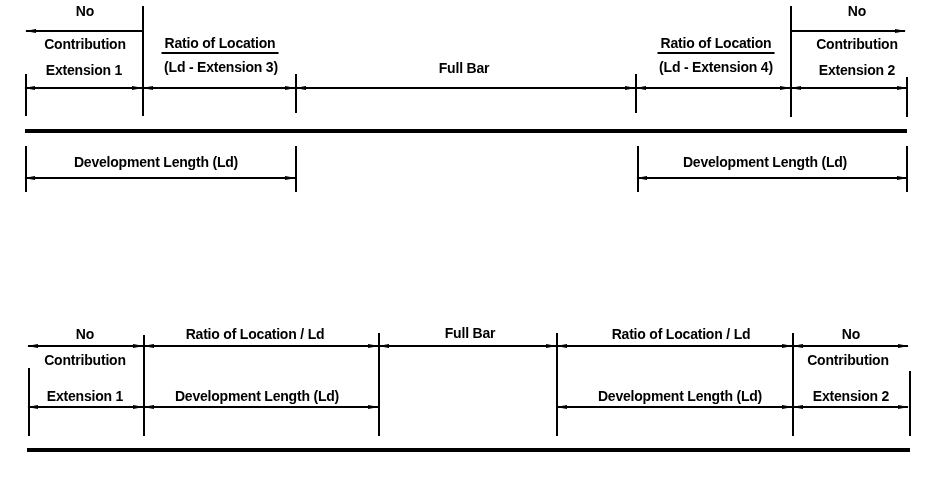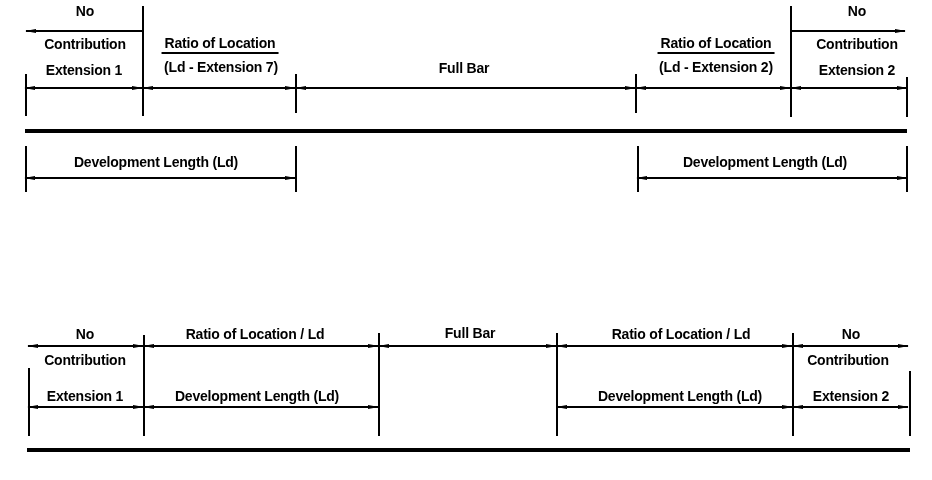--- a/index.html
+++ b/index.html
@@ -32,26 +32,26 @@
 
 <div id="canvas">
 
   <div>
 
     <div class="lbl" style="left:85px;top:4px">No</div>
     <div class="lbl" style="left:85px;top:37px">Contribution</div>
     <div class="lbl" style="left:84px;top:63px">Extension 1</div>
 
     <div class="lbl ul" style="left:220px;top:36px">Ratio of Location</div>
-    <div class="lbl" style="left:221px;top:60px">(Ld - Extension 7)</div>
+    <div class="lbl" style="left:221px;top:60px">(Ld - Extension 3)</div>
 
     <div class="lbl" style="left:464px;top:61px">Full Bar</div>
 
     <div class="lbl ul" style="left:716px;top:36px">Ratio of Location</div>
-    <div class="lbl" style="left:716px;top:60px">(Ld - Extension 2)</div>
+    <div class="lbl" style="left:716px;top:60px">(Ld - Extension 4)</div>
 
     <div class="lbl" style="left:857px;top:4px">No</div>
     <div class="lbl" style="left:857px;top:37px">Contribution</div>
     <div class="lbl" style="left:857px;top:63px">Extension 2</div>
 
     <div class="dim al" style="left:26px;top:30px;width:116px"></div>
     <div class="dim ar" style="left:790px;top:30px;width:115px"></div>
 
     <div class="dim al ar" style="left:25px;top:87px;width:117px"></div>
     <div class="dim al ar" style="left:143px;top:87px;width:152px"></div>

